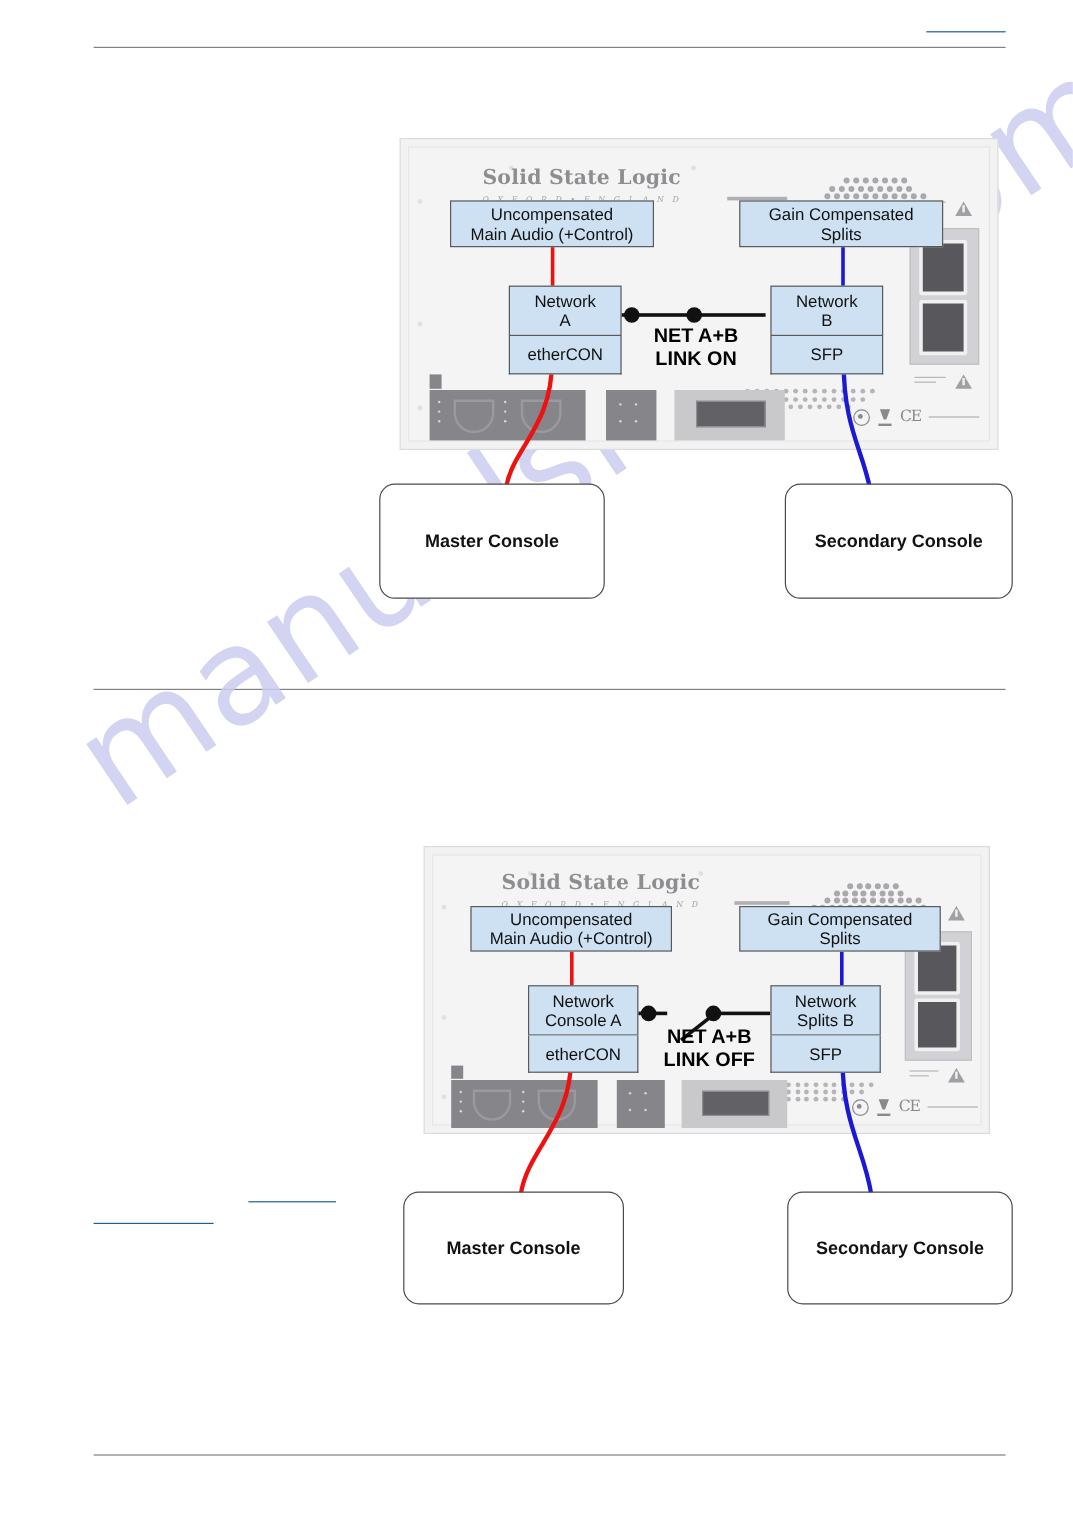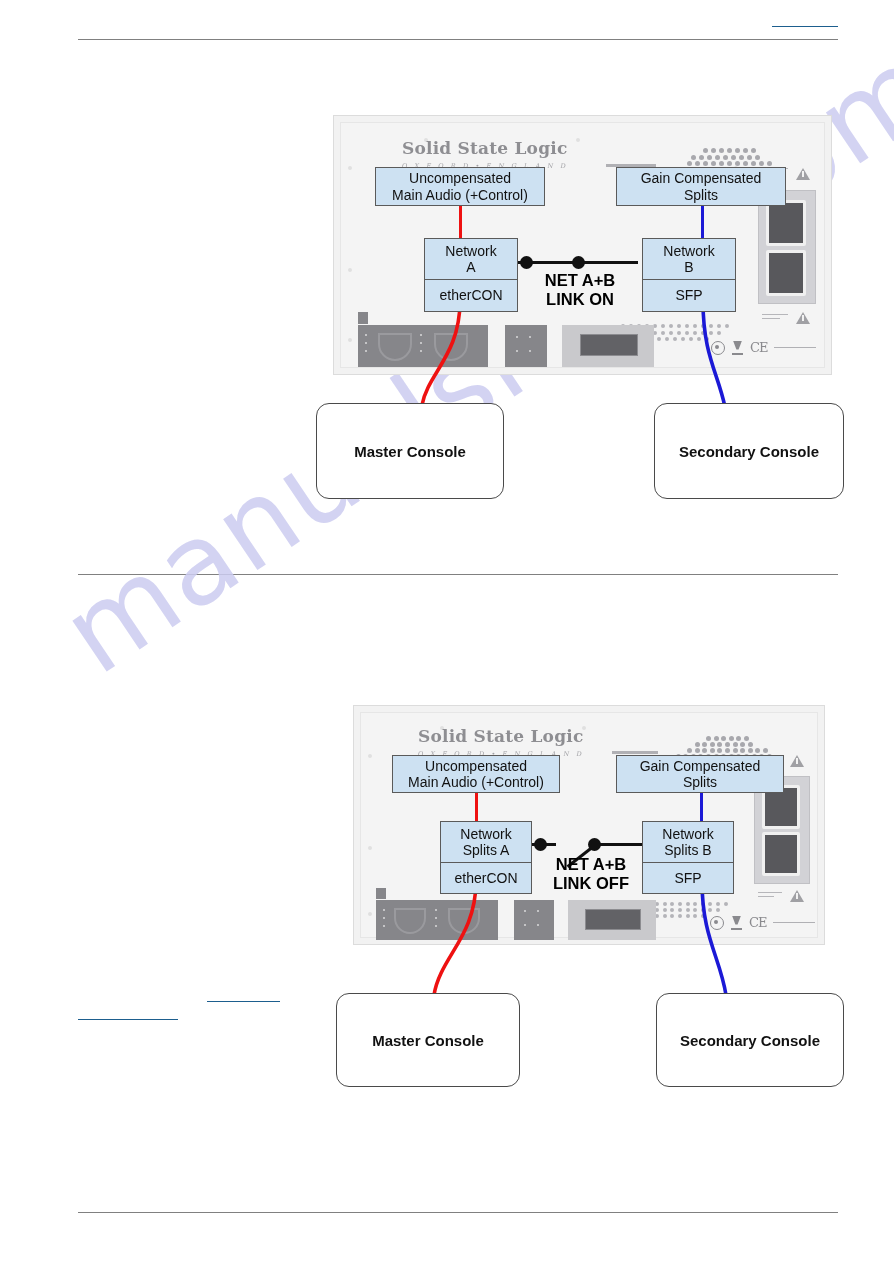--- a/index.html
+++ b/index.html
@@ -702,21 +702,21 @@
 
   <div class="linkline" style="left:178px; top:148px; width:48px;"></div>
   <div class="linkline" style="left:264px; top:148px; width:48px;"></div>
   <div class="node" style="left:204px; top:143px;"></div>
   <div class="node" style="left:258px; top:143px;"></div>
   <div class="switch-arm" style="left:230px; top:148px;"></div>
 
   <div class="dbox stack-top" style="left:110px; top:126px; width:92px; height:42px;">
     <span>
       <span>Network</span><br>
-      <span>Splits A</span>
+      <span>Console A</span>
     </span>
   </div>
   <div class="dbox stack-bottom" style="left:110px; top:168px; width:92px; height:31px;">
     <span>etherCON</span>
   </div>
 
   <div class="dbox stack-top" style="left:312px; top:126px; width:92px; height:42px;">
     <span>
       <span>Network</span><br>
       <span>Splits B</span>

